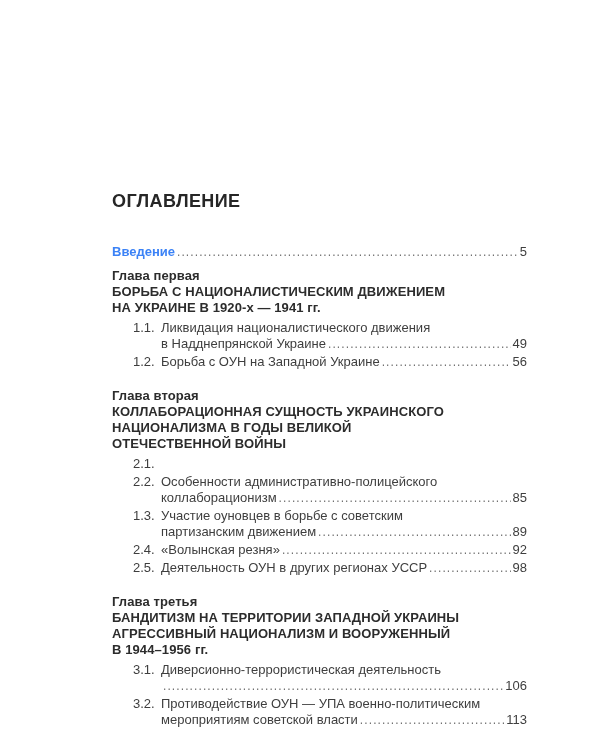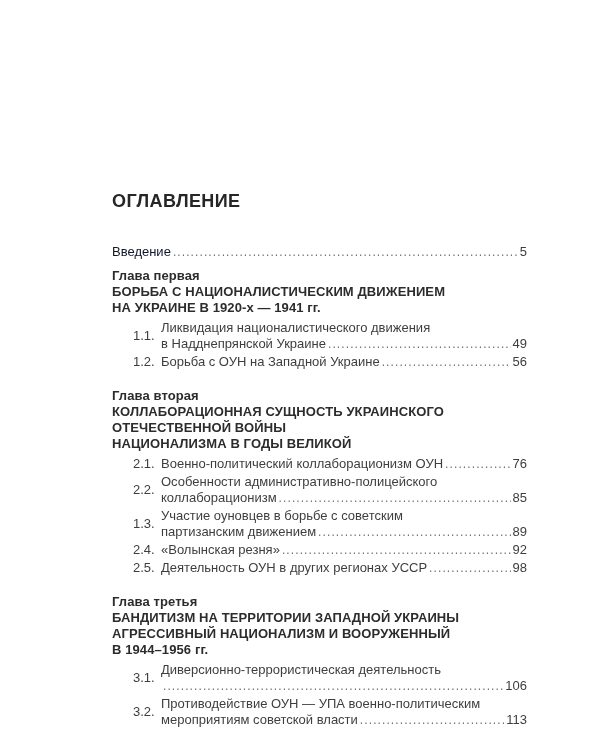--- a/index.html
+++ b/index.html
@@ -37,32 +37,32 @@
     min-width: 6px;
     margin: 0 0 0 2px;
     color: #6e6e6e;
   }
   .leader::after {
     content: "..................................................................................................................................................................................";
     font-size: 12px;
     letter-spacing: 1.1px;
   }
   .pg { white-space: nowrap; padding-left: 2px; color: #3e3e3e; }
-  .intro-row .label { font-weight: 400; color: #0f172a; line-height: 16px; }
+  .intro-row .label { font-weight: 700; color: #3b82f6; line-height: 16px; }
   .chapter { margin-top: 18px; }
   .chapter.first { margin-top: 8px; }
   .ch-label, .ch-title {
     font-weight: 700;
     color: #2c2c2c;
     font-size: 13px;
     line-height: 16px;
     letter-spacing: 0.1px;
   }
   .items { margin-top: 4px; }
-  .item { display: flex; margin-top: 2px; align-items: center; }
+  .item { display: flex; margin-top: 2px; }
   .item .num {
     flex: none;
     width: 28px;
     margin-left: 21px;
     line-height: 16px;
   }
   .item .body { flex: 1 1 auto; min-width: 0; }
   .line { line-height: 16px; }
 </style>
 </head>
@@ -107,33 +107,26 @@
             </span>
           </span>
         </div>
 
       </div>
     </section>
 
     <section class="chapter">
       <div class="ch-label">Глава вторая</div>
       <div class="ch-title">КОЛЛАБОРАЦИОННАЯ СУЩНОСТЬ УКРАИНСКОГО</div>
+      <div class="ch-title">НАЦИОНАЛИЗМА В ГОДЫ ВЕЛИКОЙ</div>
       <div class="ch-title">ОТЕЧЕСТВЕННОЙ ВОЙНЫ</div>
-      <div class="ch-title">НАЦИОНАЛИЗМА В ГОДЫ ВЕЛИКОЙ</div>
       <div class="items">
 
         <div class="item">
           <span class="num">2.1.</span>
-          <span class="body">
-            <span class="line dotline">
-              <span class="txt">Военно-политический коллаборационизм ОУН</span>
-              <span class="leader"></span>
-              <span class="pg">76</span>
-            </span>
-          </span>
         </div>
 
         <div class="item">
           <span class="num">2.2.</span>
           <span class="body">
             <span class="line" style="display:block">Особенности административно-полицейского</span>
             <span class="line dotline">
               <span class="txt">коллаборационизм</span>
               <span class="leader"></span>
               <span class="pg">85</span>

